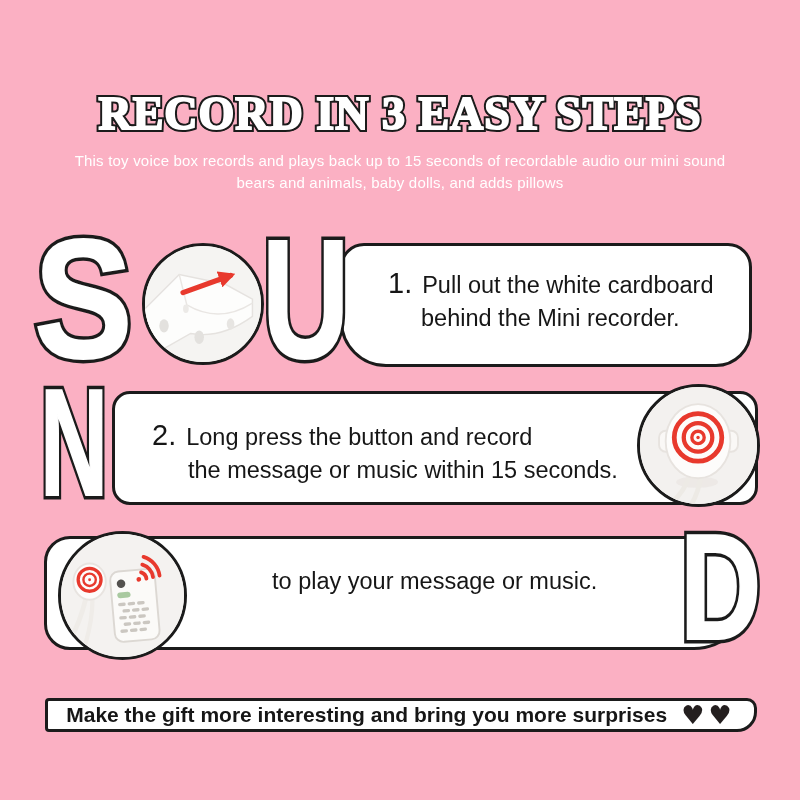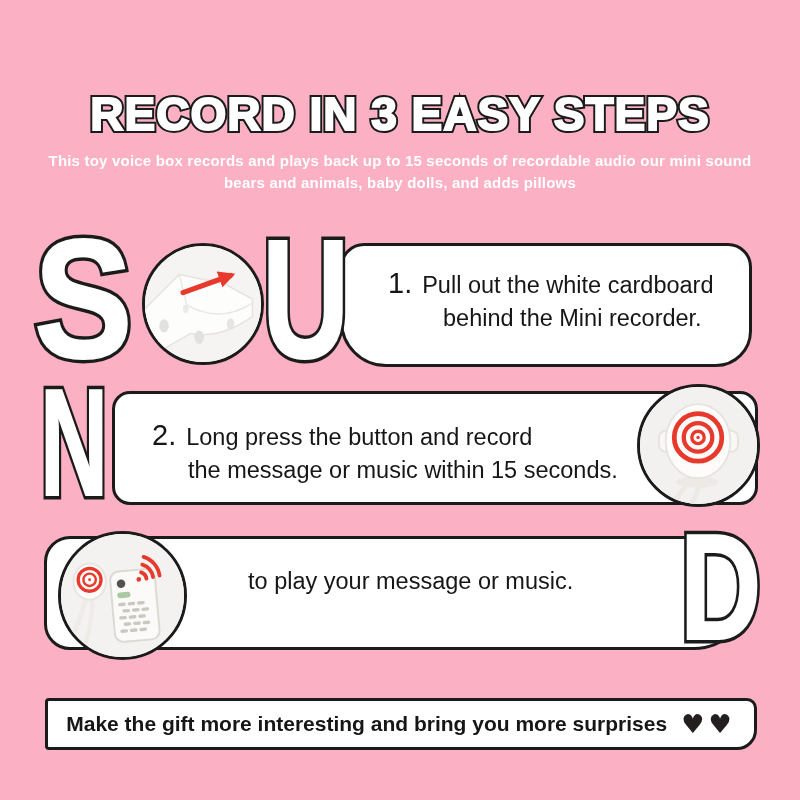--- a/index.html
+++ b/index.html
@@ -15,26 +15,26 @@
     content:attr(data-text);
     position:absolute; left:0; top:0;
     color:#1b1b1b;
     -webkit-text-stroke:7px #1b1b1b;
     text-shadow:2px 0 #1b1b1b,-2px 0 #1b1b1b,0 2px #1b1b1b,0 -2px #1b1b1b,
                 2px 2px #1b1b1b,-2px -2px #1b1b1b,2px -2px #1b1b1b,-2px 2px #1b1b1b;
     z-index:-1;
   }
 
   
-  .hdr-wrap { position:absolute; top:60px; left:0; width:800px; text-align:center; }
+  .hdr-wrap { position:absolute; top:60px; left:0; width:800px; text-align:center;font-family:Liberation Serif, serif; }
   .hdr { display:inline-block; font-size:46px; font-weight:700; letter-spacing:1px; }
   .hdr::before { -webkit-text-stroke:6px #1b1b1b; }
 
   .intro { position:absolute; top:150px; left:0; width:800px; text-align:center;
-           color:#ffffff; font-size:15px; font-weight:700; line-height:21.5px; letter-spacing:0.2px; }
+           color:#ffffff; font-size:15px; font-weight:400; line-height:21.5px; letter-spacing:0.2px; }
 
   
   .letter { position:absolute; font-weight:700; transform-origin:left top; }
   .letter::before { -webkit-text-stroke:9px #1b1b1b; }
   .letter-s { left:34px;  top:215px; font-size:168px; transform:scaleX(0.88); }
   .letter-u { left:262px; top:215px; font-size:168px; transform:scaleX(0.72); }
   .letter-n { left:40px;  top:366px; font-size:152px; transform:scaleX(0.62); }
   .letter-d { left:680px; top:512px; font-size:150px; transform:scaleX(0.75); z-index:7; }
 
   
@@ -43,36 +43,36 @@
   .box2 { left:112px; top:391px; width:646px; height:114px; border-radius:18px; }
   .box3 { left:44px;  top:536px; width:706px; height:114px; border-radius:26px 56px 56px 26px; }
 
   
   .step-body { position:absolute; z-index:3; color:#161616; font-weight:400; line-height:31px; }
   .step-body .l1 { white-space:nowrap; }
   .step-body .num { font-size:29px; margin-right:10px; }
   .step-body .txt { font-size:23.5px; }
   .step-body .l2 { font-size:23.5px; white-space:nowrap; }
   .sb1 { left:388px; top:268px; }
-  .sb1 .l2 { margin-left:55px; }
+  .sb1 .l2 { margin-left:33px; }
   .sb2 { left:152px; top:420px; }
   .sb2 .l2 { margin-left:36px; }
   .sb3 { left:208px; top:566px; }
-  .sb3 .l2 { margin-left:40px; }
+  .sb3 .l2 { margin-left:64px; }
 
   
   .photo-circle { position:absolute; border:3px solid #1b1b1b; border-radius:50%;
                   overflow:hidden; box-sizing:border-box; background:#f4f2f0; z-index:6; }
   .o-circle  { left:142px; top:243px; width:122px; height:122px; }
   .c2-circle { left:637px; top:384px; width:123px; height:123px; }
   .c3-circle { left:58px;  top:531px; width:129px; height:129px; }
   .photo-circle svg { display:block; width:100%; height:100%; }
 
   
-  .banner { position:absolute; left:45px; top:698px; width:712px; height:52px;
+  .banner { position:absolute; left:45px; top:698px; width:712px; height:34px;
             background:#ffffff; border:3px solid #1b1b1b; box-sizing:border-box;
             border-radius:4px 10px 20px 4px; z-index:4;
             display:flex; align-items:center; justify-content:center; gap:14px; }
   .banner .msg { color:#161616; font-size:21px; font-weight:700; white-space:nowrap; }
   .banner .hearts { color:#241f1f; font-size:26px; letter-spacing:4px;
                     font-family:"DejaVu Sans",sans-serif; line-height:1; }
 </style>
 </head>
 <body>
 

